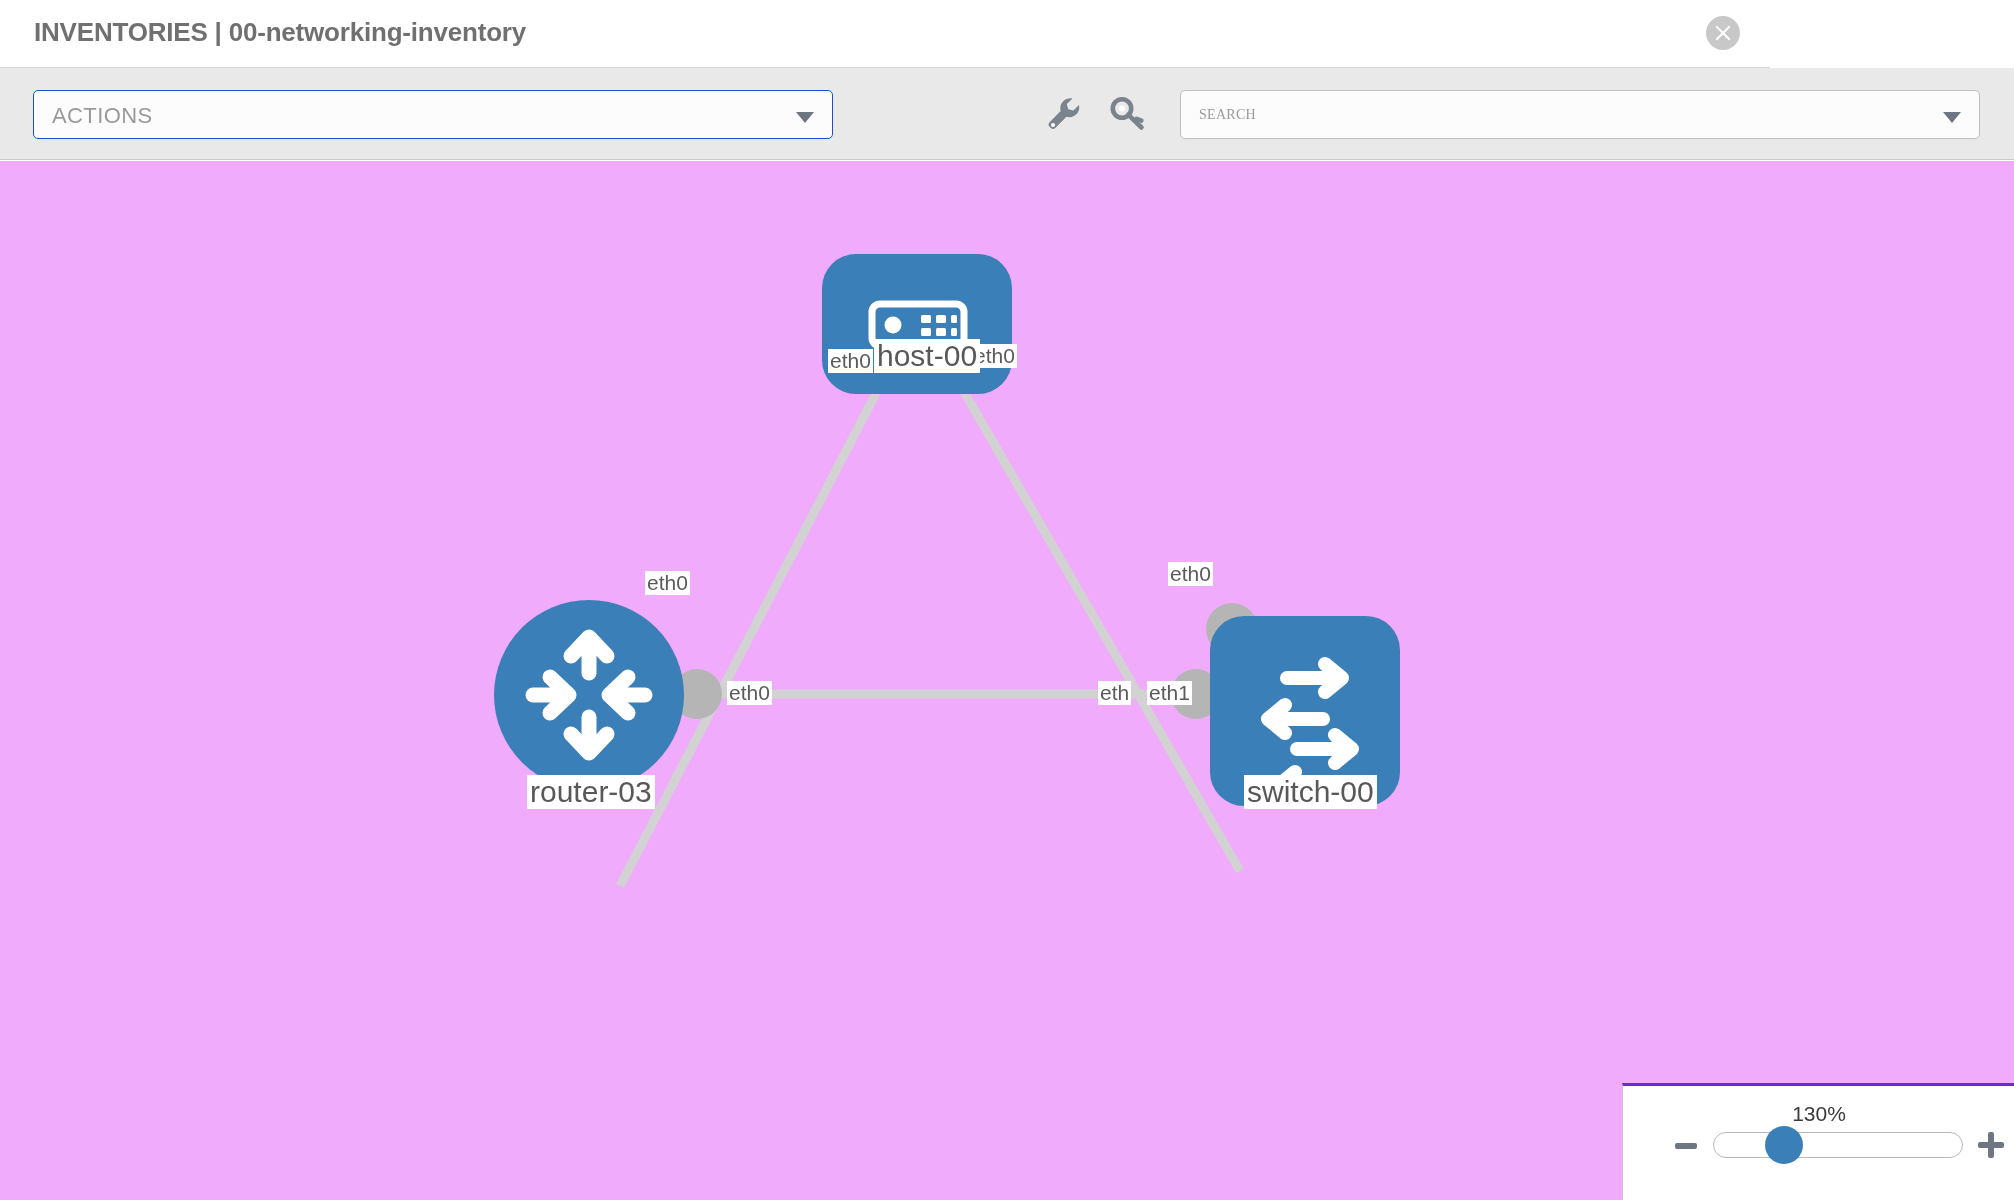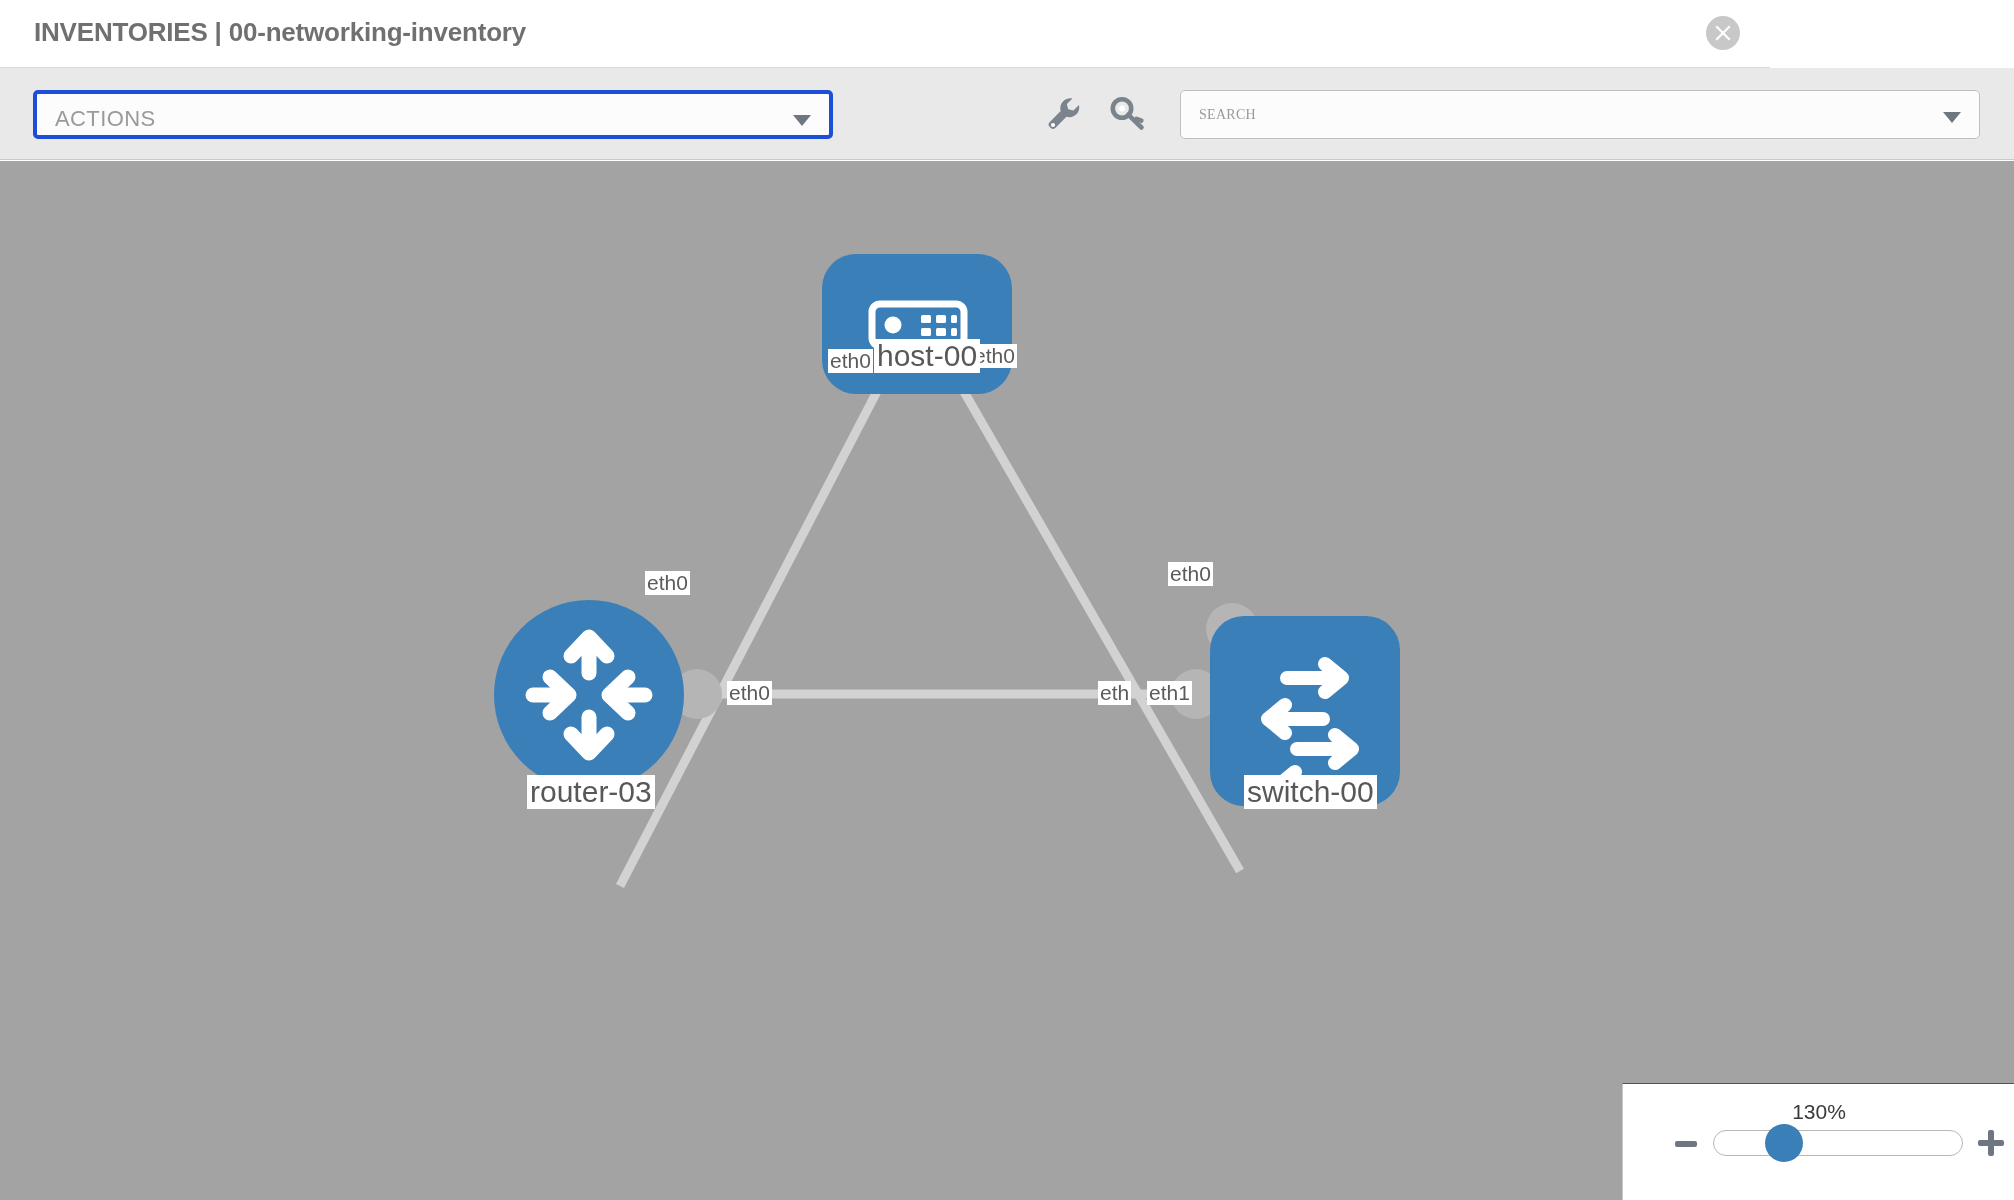--- a/index.html
+++ b/index.html
@@ -32,21 +32,21 @@
   
   .toolbar {
     position: absolute; left: 0; top: 68px; width: 2014px; height: 92px;
     background: #e9e9e9;
     border-bottom: 1px solid #c9c9c9;
   }
   .actions-select {
     position: absolute; left: 33px; top: 22px;
     width: 800px; height: 49px;
     background: #fcfcfc;
-    border: 4px solid #1d4ed8; border-radius: 5px;
+    border: 1px solid #1d4ed8; border-radius: 5px;
     cursor: pointer;
   }
   .actions-label {
     position: absolute; left: 18px; top: 12px;
     font-size: 22px; color: #9a9a9a; letter-spacing: 0.4px;
   }
   .caret {
     position: absolute; right: 18px; top: 21px;
     width: 0; height: 0;
     border-left: 9px solid transparent;
@@ -73,21 +73,21 @@
     padding: 0 40px 0 18px;
     font-family: Liberation Serif, serif;
     font-size: 14px; color: #555;
   }
   .search-input::placeholder { color: #9a9a9a; letter-spacing: 0.3px; }
 
   
   .canvas {
     position: absolute; left: 0; top: 161px;
     width: 2014px; height: 1039px;
-    background: #a3a3a3;
+    background: #f0abfc;
     overflow: hidden;
   }
   .topology-svg { position: absolute; left: 0; top: 0; }
 
   .edge-label {
     position: absolute;
     background: #ffffff;
     color: #5b5b5b;
     font-size: 21px;
     line-height: 24px;
@@ -105,21 +105,21 @@
     white-space: nowrap;
     pointer-events: none;
   }
   .node-hit { position: absolute; cursor: pointer; }
 
   
   .zoom-panel {
     position: absolute; left: 1622px; top: 1083px;
     width: 392px; height: 117px;
     background: #ffffff;
-    border-top: 1px solid #6d28d9;
+    border-top: 3px solid #6d28d9;
     border-left: 1px solid #c4c4c4;
   }
   .zoom-value {
     position: absolute; left: 0; top: 16px; width: 392px;
     text-align: center; font-size: 21px; color: #3a3a3a;
   }
   .zoom-minus {
     position: absolute; left: 52px; top: 57px;
     width: 22px; height: 6px; border-radius: 2px;
     background: #6e7681; cursor: pointer;

